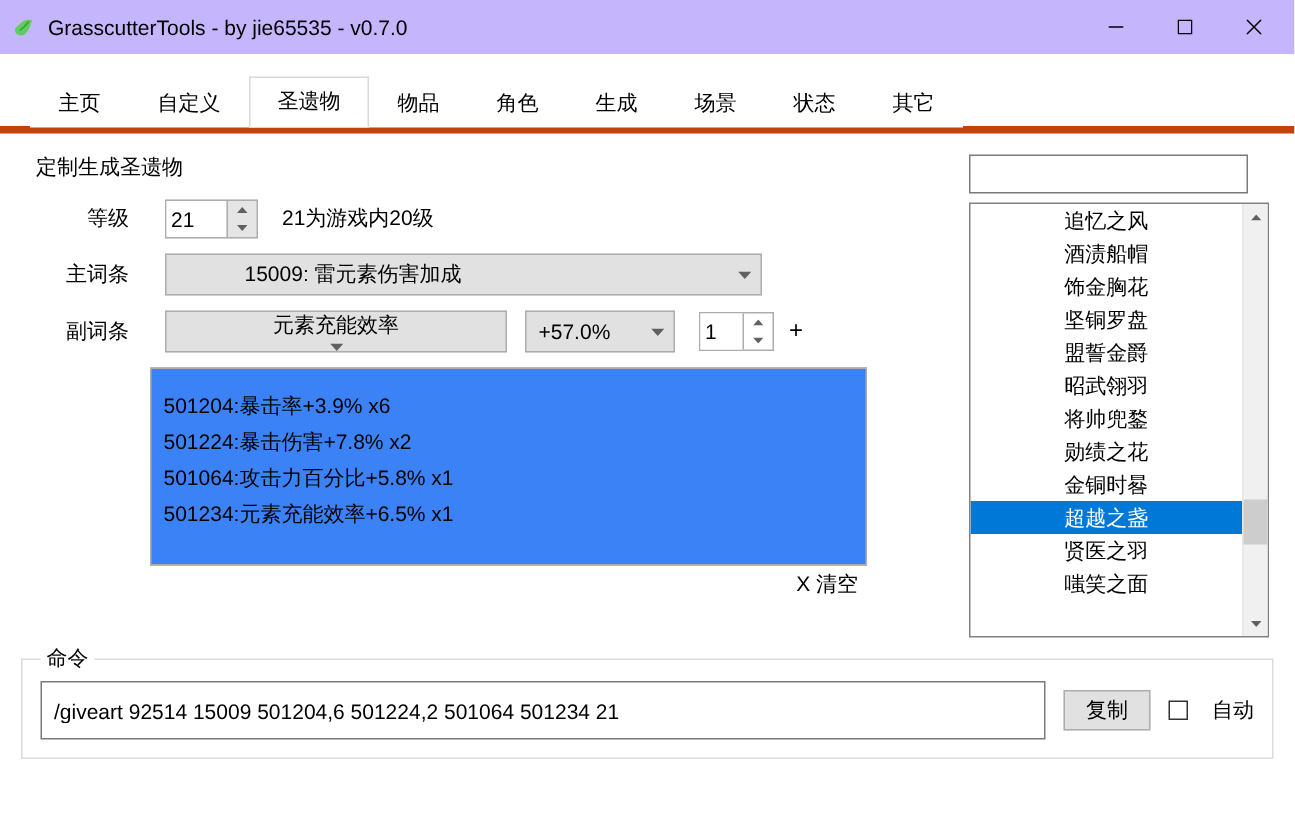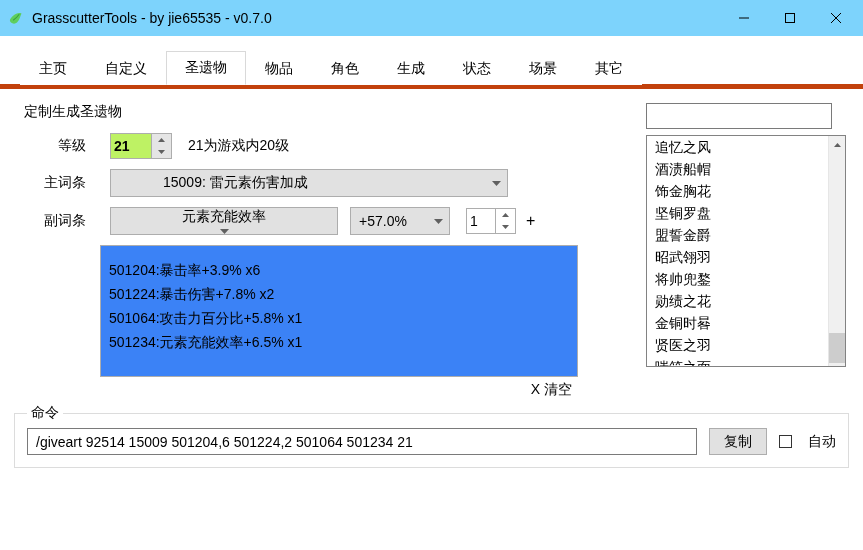--- a/index.html
+++ b/index.html
@@ -1,37 +1,37 @@
 <!DOCTYPE html>
 <html><head>
 <meta charset="utf-8">
 <style>
 * { box-sizing: border-box; font-family: "Microsoft YaHei", "Segoe UI", sans-serif; font-size: 14px; }
 body { margin: 0; background: #fff; width: 863px; height: 550px; overflow: hidden; }
-.titlebar { display: flex; align-items: center; height: 36px; padding: 0 4px 0 8px; background: #7dd3fc; justify-content: flex-end; }
+.titlebar { display: flex; align-items: center; height: 36px; padding: 0 4px 0 8px; background: #c4b5fd; justify-content: flex-end; }
 .titlebar .icon { width: 18px; height: 18px; margin-right: 6px; }
 .titlebar .title { flex: 1; color: #000; font-size: 14px; }
 .winbtns { display: flex; }
 .winbtn { width: 46px; height: 30px; display: flex; align-items: center; justify-content: center; color: #000; }
 .winbtn svg { width: 10px; height: 10px; }
 
 .tabs { display: flex; align-items: flex-end; padding: 14px 10px 0 20px; border-bottom: 5px solid #c2410c; height: 53px; }
 .tab { padding: 7px 18px; border: 1px solid transparent; border-bottom: none; color: #000; position: relative; bottom: -1px; background: #fff; }
 .tab.active { border-color: #d9d9d9; background: #fff; border-bottom: 1px solid #fff; }
 
 .panel { padding: 14px 16px 10px 16px; display: flex; gap: 10px; }
 .leftcol { width: 620px; }
 .rightcol { width: 200px; display: flex; flex-direction: column; }
 .section-title { margin: 0 0 12px 8px; }
 
 .row { display: flex; align-items: center; margin-bottom: 10px; }
 .lbl { width: 70px; text-align: right; margin-right: 24px; }
 
 .spinner { display: flex; border: 1px solid #adadad; background: #e5e5e5; width: 62px; height: 26px; }
-.spinner input { width: 40px; border: none; background: #bef264; padding: 0 3px; outline: none; font-weight: bold; }
+.spinner input { width: 40px; border: none; background: #ffffff; padding: 0 3px; outline: none; }
 .spinbtns { display: flex; flex-direction: column; width: 20px; border-left: 1px solid #adadad; }
 .spinb { flex: 1; display: flex; align-items: center; justify-content: center; }
 .spinb svg { width: 7px; height: 4px; }
 
 .note { margin-left: 16px; }
 
 .combo { display: flex; align-items: center; border: 1px solid #adadad; background: #e1e1e1; height: 28px; }
 .combo .val { flex: 1; padding: 0 8px; }
 .combo .arrow { width: 22px; display: flex; align-items: center; justify-content: center; }
 .combo .arrow svg { width: 9px; height: 5px; }
@@ -40,34 +40,34 @@
 .combo-sm { width: 100px; margin-left: 12px; }
 
 .spinner-sm { display: flex; border: 1px solid #adadad; width: 50px; height: 26px; margin-left: 16px; }
 .spinner-sm input { width: 28px; border: none; background: #fff; padding: 0 3px; outline: none; }
 .plus { margin-left: 10px; font-size: 16px; }
 
 .textarea { width: 478px; height: 132px; border: 1px solid #adadad; margin-left: 84px; padding: 12px 8px; background: #3b82f6; white-space: pre; line-height: 24px; }
 .clear { margin-left: 84px; width: 478px; text-align: right; padding: 4px 6px 0 0; }
 
 .search-box { border: 1px solid #7a7a7a; height: 26px; background: #fff; margin-bottom: 6px; width: 186px; }
-.listbox { border: 1px solid #828282; height: 232px; display: flex; }
+.listbox { border: 1px solid #828282; height: 290px; display: flex; text-align: center; }
 .list { flex: 1; overflow: hidden; }
 .list-item { padding: 1px 8px; height: 22px; line-height: 20px; color: #000; }
 .list-item.selected { background: #0078d7; color: #fff; }
 .scrollbar { width: 17px; background: #f0f0f0; border-left: 1px solid #e6e6e6; display: flex; flex-direction: column; }
 .sb-btn { height: 17px; display: flex; align-items: center; justify-content: center; }
 .sb-btn svg { width: 7px; height: 4px; fill: #606060; }
 .sb-track { flex: 1; position: relative; }
 .sb-thumb { position: absolute; left: 0; right: 0; top: 180px; height: 30px; background: #cdcdcd; }
 
 .fieldset { margin: 4px 14px 0 14px; border: 1px solid #dcdcdc; position: relative; padding: 14px 12px 12px 12px; }
 .fs-legend { position: absolute; top: -10px; left: 12px; background: #fff; padding: 0 4px; }
 .cmdrow { display: flex; align-items: center; gap: 12px; }
-.cmdinput { flex: 1; border: 1px solid #7a7a7a; height: 27px; padding: 0 8px; outline: none; background: #fff; }
+.cmdinput { flex: 1; border: 1px solid #7a7a7a; height: 39px; padding: 0 8px; outline: none; background: #fff; }
 .btn { border: 1px solid #adadad; background: #e1e1e1; height: 27px; padding: 0 14px; display: flex; align-items: center; }
 .chk { display: flex; align-items: center; gap: 16px; }
 .chk .box { width: 13px; height: 13px; border: 1px solid #333; background: #fff; }
 </style>
 </head>
 <body>
 
 <div class="titlebar">
   <svg class="icon" viewBox="0 0 24 24">
       <path fill="#5fce5f" d="M4 12c4-4 8-8 14-6-2 4-2 8-6 12-2 2-6 2-8 0-2-2-2-4 0-6z"></path>
@@ -93,22 +93,22 @@
   </div>
 </div>
 
 <div class="tabs" id="tabs">
     <div class="tab">主页</div>
     <div class="tab">自定义</div>
     <div class="tab active">圣遗物</div>
     <div class="tab">物品</div>
     <div class="tab">角色</div>
     <div class="tab">生成</div>
+    <div class="tab">场景</div>
     <div class="tab">状态</div>
-    <div class="tab">场景</div>
     <div class="tab">其它</div>
   </div>
 
 <div class="panel">
   <div class="leftcol">
     <div class="section-title">定制生成圣遗物</div>
     <div class="row">
       <div class="lbl">等级</div>
       <div class="spinner">
         <input value="21" style="">
@@ -185,20 +185,21 @@
       <div class="list" id="artifact-list">
           <div class="list-item">追忆之风</div>
           <div class="list-item">酒渍船帽</div>
           <div class="list-item">饰金胸花</div>
           <div class="list-item">坚铜罗盘</div>
           <div class="list-item">盟誓金爵</div>
           <div class="list-item">昭武翎羽</div>
           <div class="list-item">将帅兜鍪</div>
           <div class="list-item">勋绩之花</div>
           <div class="list-item">金铜时晷</div>
+          <div class="list-item selected">超越之盏</div>
           <div class="list-item">贤医之羽</div>
           <div class="list-item">嗤笑之面</div>
         </div>
       <div class="scrollbar">
         <div class="sb-btn">
             <svg viewBox="0 0 7 4">
               <path d="M0 4L3.5 0 7 4z"></path>
             </svg>
           </div>
         <div class="sb-track">

